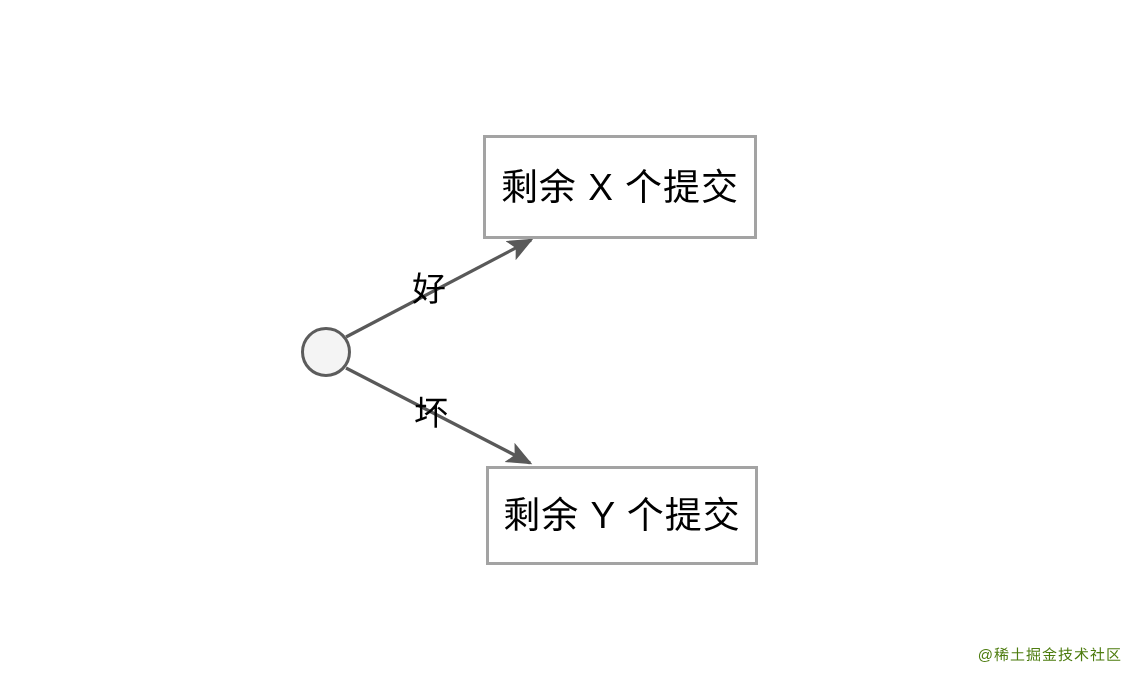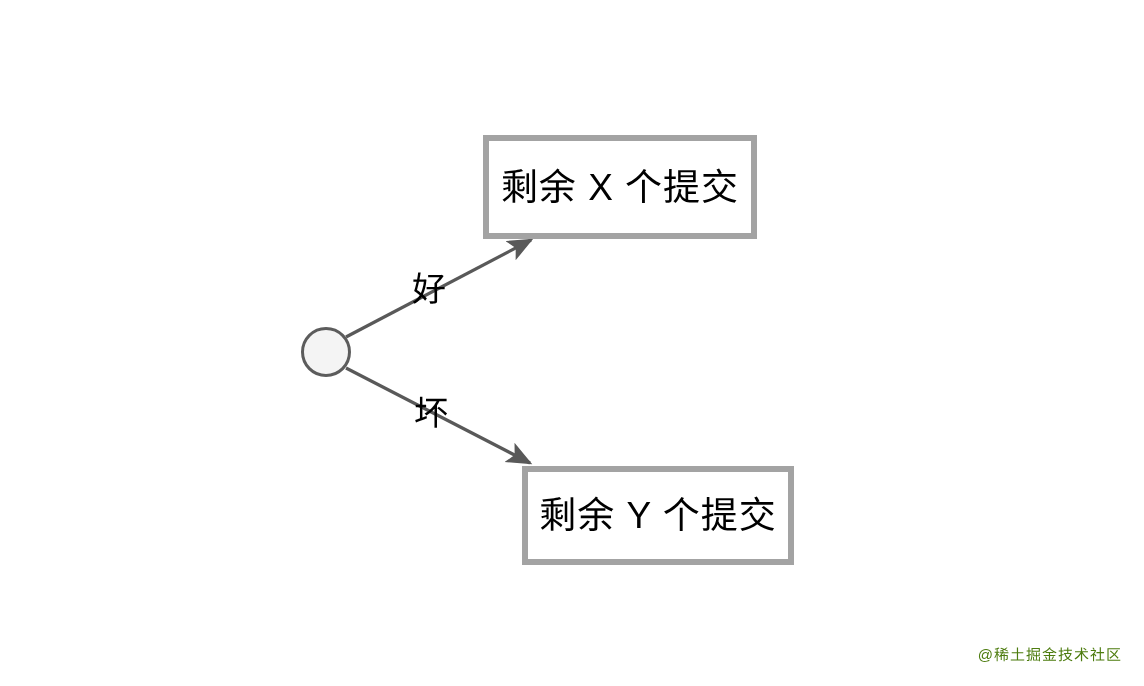--- a/index.html
+++ b/index.html
@@ -25,21 +25,21 @@
     position: absolute;
     left: 0;
     top: 0;
     width: 1144px;
     height: 686px;
   }
   .node-box {
     position: absolute;
     box-sizing: border-box;
     background: #ffffff;
-    border: 6px solid #a3a3a3;
+    border: 3px solid #a3a3a3;
     display: flex;
     align-items: center;
     justify-content: center;
   }
   .node-box .node-label {
     font-size: 37px;
     line-height: 1;
     color: #000000;
     letter-spacing: 1px;
     white-space: nowrap;
@@ -49,21 +49,20 @@
     left: 483px;
     top: 135px;
     width: 274px;
     height: 104px;
   }
   #node-bad {
     left: 486px;
     top: 466px;
     width: 272px;
     height: 99px;
-    margin-left: 36px;
   }
   #start-node {
     position: absolute;
     left: 301px;
     top: 327px;
     width: 50px;
     height: 50px;
     box-sizing: border-box;
     border-radius: 50%;
     background: #f4f4f4;

